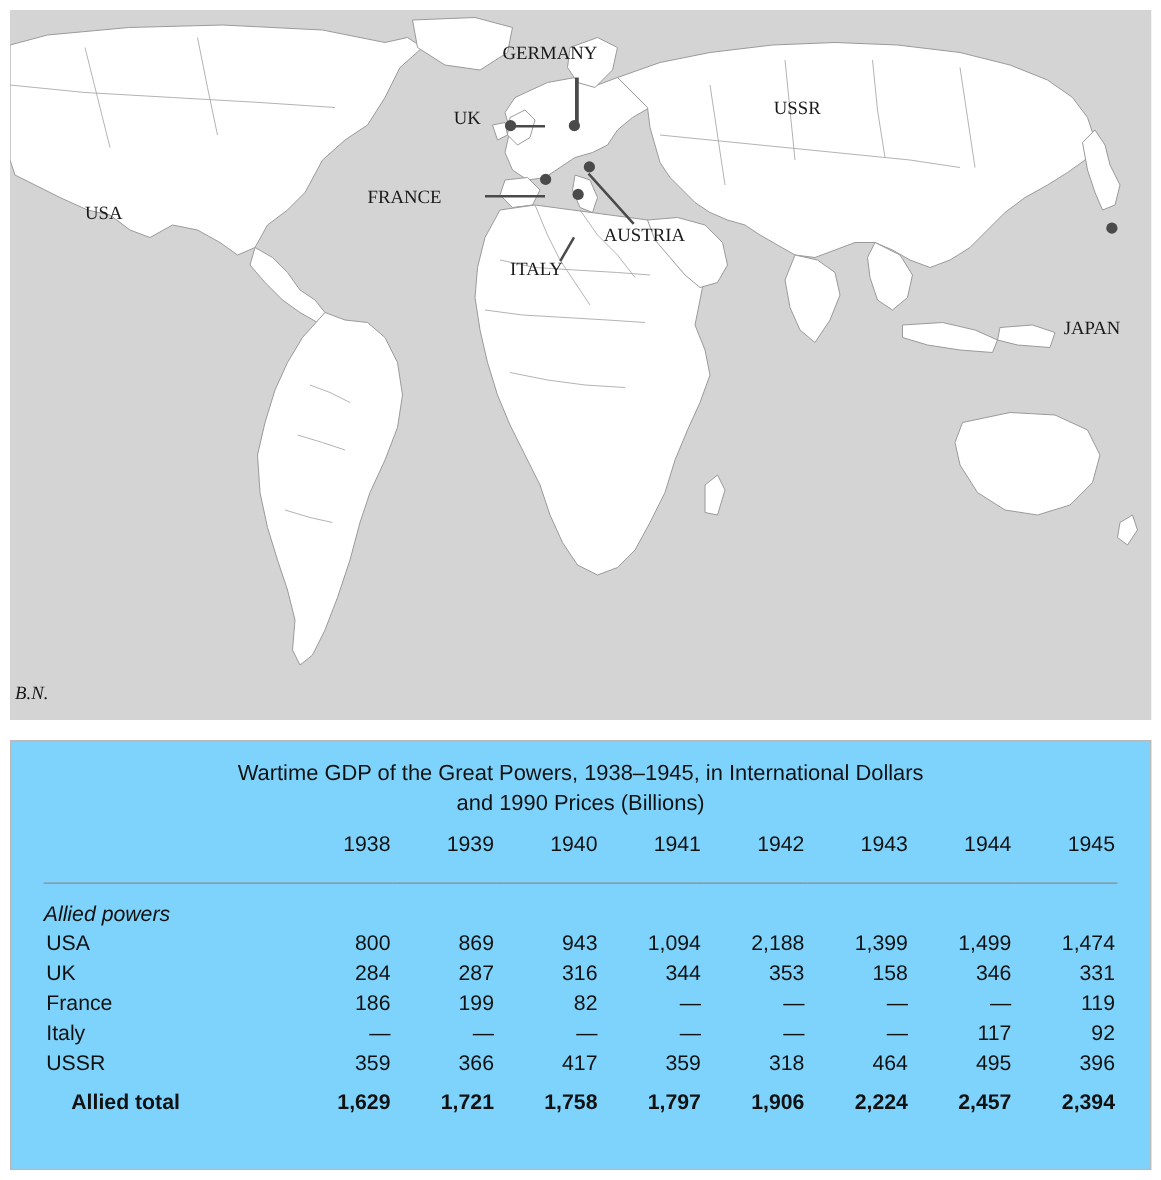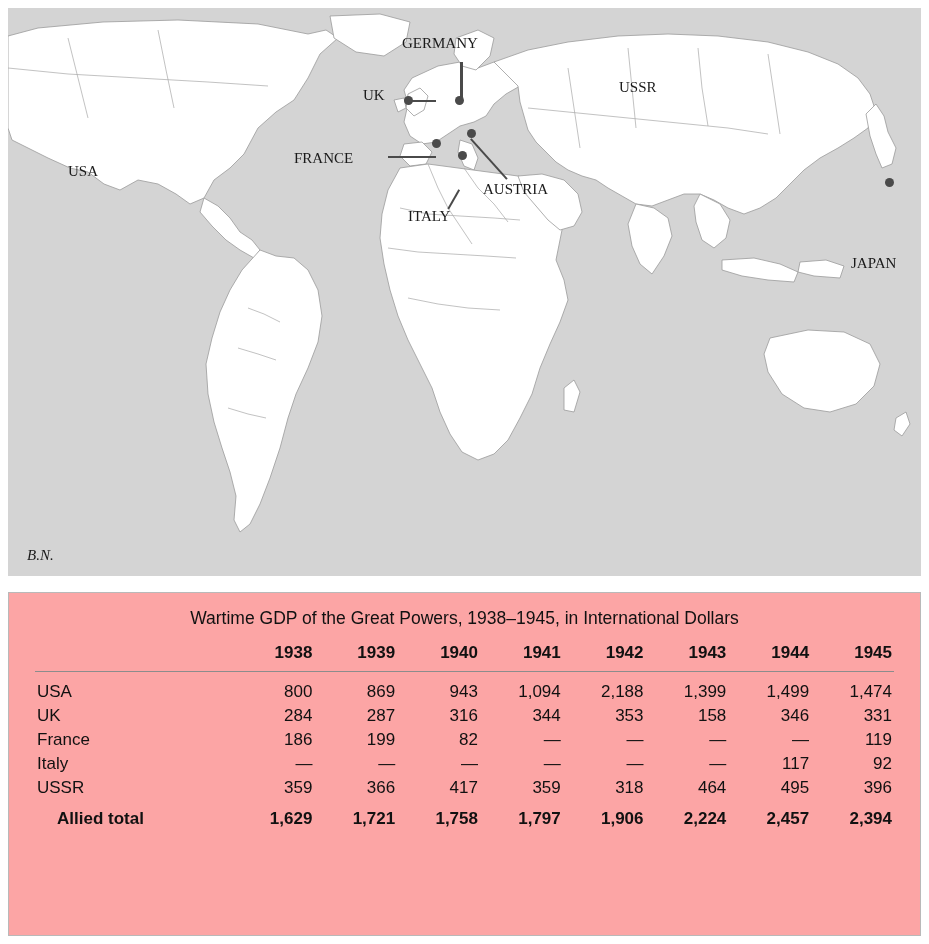--- a/index.html
+++ b/index.html
@@ -52,36 +52,36 @@
     background: #4a4a4a;
   }
   .leader {
     position: absolute;
     background: #4a4a4a;
     height: 1.5px;
     transform-origin: 0 50%;
   }
   #credit {
     position: absolute;
-    left: 19px;
+    left: 4px;
     bottom: 12px;
     font-family: "Liberation Serif", serif;
     font-style: italic;
     font-size: 15px;
     color: #1a1a1a;
   }
 
   
   #table-panel {
     position: absolute;
     left: 8px;
     top: 592px;
     width: 913px;
     height: 344px;
-    background: #fca5a5;
+    background: #7dd3fc;
     border: 1px solid #b9b9b9;
     box-sizing: border-box;
   }
   #table-inner {
     padding: 12px 26px 0 26px;
   }
   #table-title {
     text-align: center;
     font-size: 17.5px;
     line-height: 1.35;
@@ -98,22 +98,22 @@
   }
   th.year, td.num {
     text-align: right;
     width: 78px;
     padding-right: 2px;
   }
   th.rowhead-blank {
     width: 190px;
   }
   thead th {
-    font-weight: bold;
-    padding-bottom: 8px;
+    font-weight: normal;
+    padding-bottom: 20px;
     margin-top: 13px;
   }
   tbody tr.head-sep td {
     border-top: 1px solid #8c8c8c;
     height: 8px;
     padding: 0;
   }
   td.group {
     font-style: italic;
     padding-top: 7px;
@@ -251,20 +251,21 @@
     <div class="map-label" style="left:611px; top:71px;">USSR</div>
     <div class="map-label" style="left:843px; top:207px;margin-top:40px;">JAPAN</div>
 
     <div id="credit">B.N.</div>
   </div>
 
   <div id="table-panel">
     <div id="table-inner">
       <div id="table-title">
         <span>Wartime GDP of the Great Powers, 1938–1945, in International Dollars</span><br>
+        <span>and 1990 Prices (Billions)</span>
       </div>
 
       <table>
         <thead>
           <tr>
             <th class="rowhead-blank"></th>
             <th class="year">1938</th>
             <th class="year">1939</th>
             <th class="year">1940</th>
             <th class="year">1941</th>
@@ -272,20 +273,23 @@
             <th class="year">1943</th>
             <th class="year">1944</th>
             <th class="year">1945</th>
           </tr>
         </thead>
         <tbody>
           <tr class="head-sep">
             <td colspan="9"></td>
           </tr>
 
+          <tr>
+            <td class="group" colspan="9">Allied powers</td>
+          </tr>
 
           <tr>
             <td class="label">USA</td>
             <td class="num">800</td>
             <td class="num">869</td>
             <td class="num">943</td>
             <td class="num">1,094</td>
             <td class="num">2,188</td>
             <td class="num">1,399</td>
             <td class="num">1,499</td>

